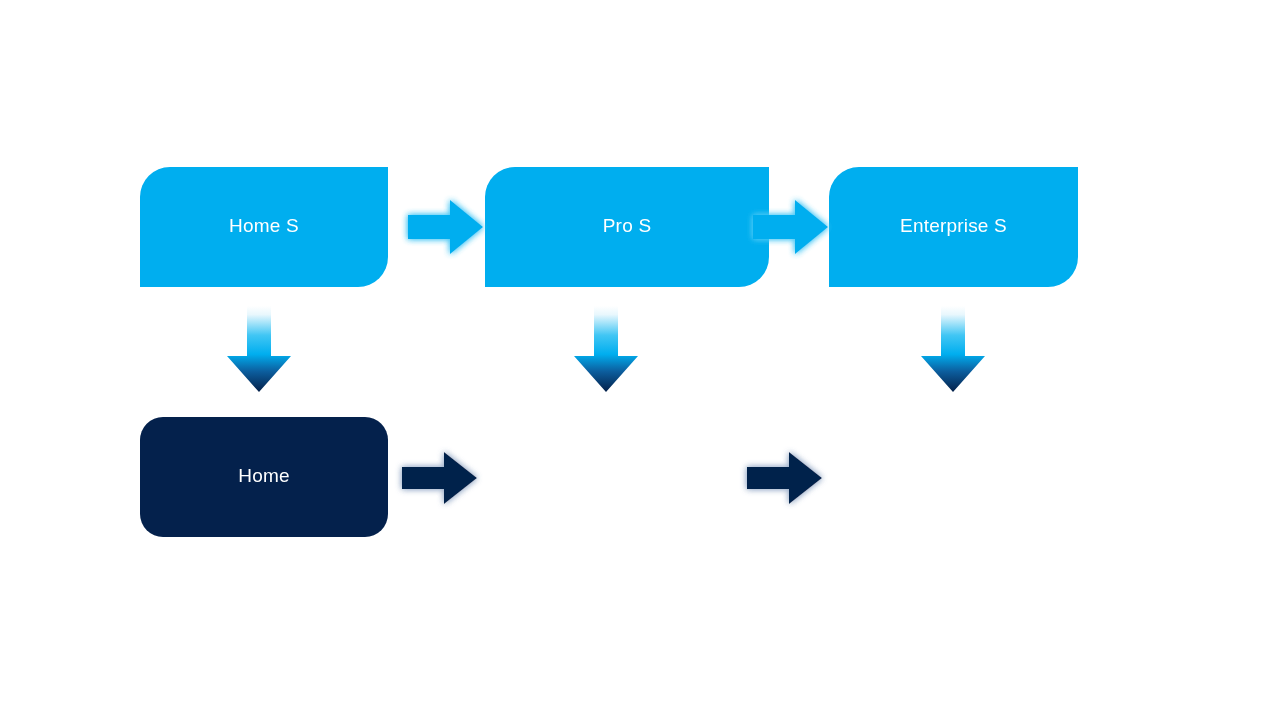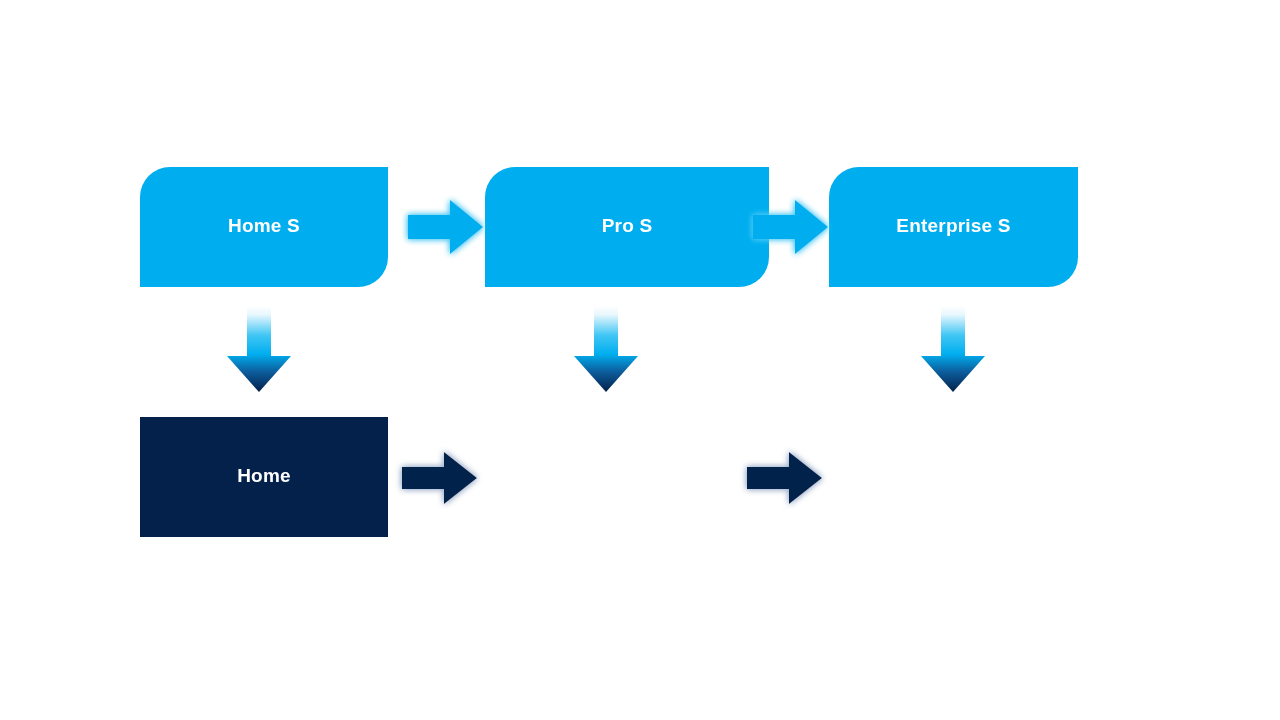--- a/index.html
+++ b/index.html
@@ -35,42 +35,41 @@
     font-size: 19px;
     font-weight: 400;
     letter-spacing: 0.2px;
     line-height: 1;
     -webkit-font-smoothing: antialiased;
   }
   .node .node-label {
     display: block;
     position: relative;
     top: -2px;
-    font-weight: bold;
   }
 
   
   .node-top {
     background: #00AEEF;
     border-radius: 30px 0 30px 0;
   }
 
   
   .node-bottom {
     background: #04214C;
     border-radius: 0;
   }
 
   
   .col-1 { left: 140px; width: 248px; }
   .col-2 { left: 485px; width: 284px; }
   .col-3 { left: 829px; width: 249px; }
 
   .row-top    { top: 167px; height: 120px; }
-  .row-bottom { top: 417px; height: 120px; }
+  .row-bottom { top: 417px; height: 120px; border-radius: 23px; }
 
   
   .arrow {
     position: absolute;
     pointer-events: none;
   }
   .arrow svg { display: block; overflow: visible; }
 
   
   .arrow-h-top    { top: 196px; width: 80px; height: 62px; }

